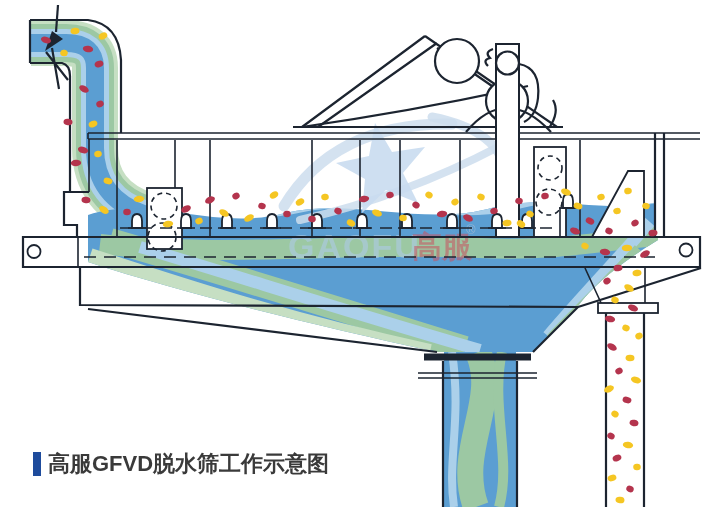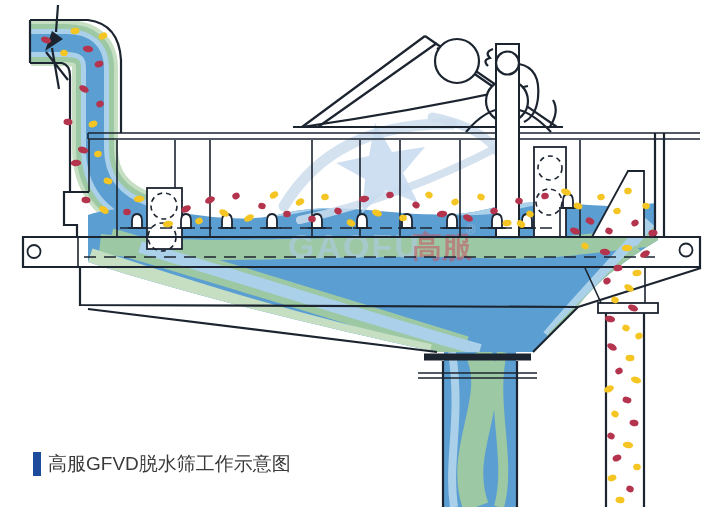--- a/index.html
+++ b/index.html
@@ -27,21 +27,21 @@
   .wm-arc{stroke:var(--watermark-blue);fill:none;stroke-linecap:round;opacity:.85}
   .wm-star{fill:var(--watermark-star);opacity:.9}
   .wm-latin{font-family:"Liberation Sans",sans-serif;font-weight:bold;font-size:34px;
             letter-spacing:2px;fill:var(--watermark-text-blue);opacity:.6}
   .wm-cjk{font-family:"Liberation Sans",sans-serif;font-weight:bold;font-size:30px;
           fill:var(--watermark-text-red);opacity:.55}
   .wm-reg{font-family:"Liberation Sans",sans-serif;font-size:13px;
           fill:#9db8d4;opacity:.8}
   .caption{position:absolute;left:33px;top:452px;display:flex;align-items:center;gap:7px}
   .caption-bar{width:8px;height:24px;background:var(--caption-bar-blue)}
-  .caption-text{font-size:19px;font-weight:normal;color:var(--caption-text);line-height:24px}
+  .caption-text{font-size:22px;font-weight:bold;color:var(--caption-text);line-height:24px}
 </style>
 </head>
 <body>
 
 <svg width="723" height="507" viewBox="0 0 723 507">
   <defs>
     <clipPath id="massClip">
       <path d="M88,215 C150,194 215,232 285,213 C355,197 425,228 495,207 C545,194 610,214 658,202 L658,240 C622,262 594,284 578,306 L533,352 L437,352 C300,322 180,292 88,262 Z"></path>
     </clipPath>
     <clipPath id="pipeClip">

